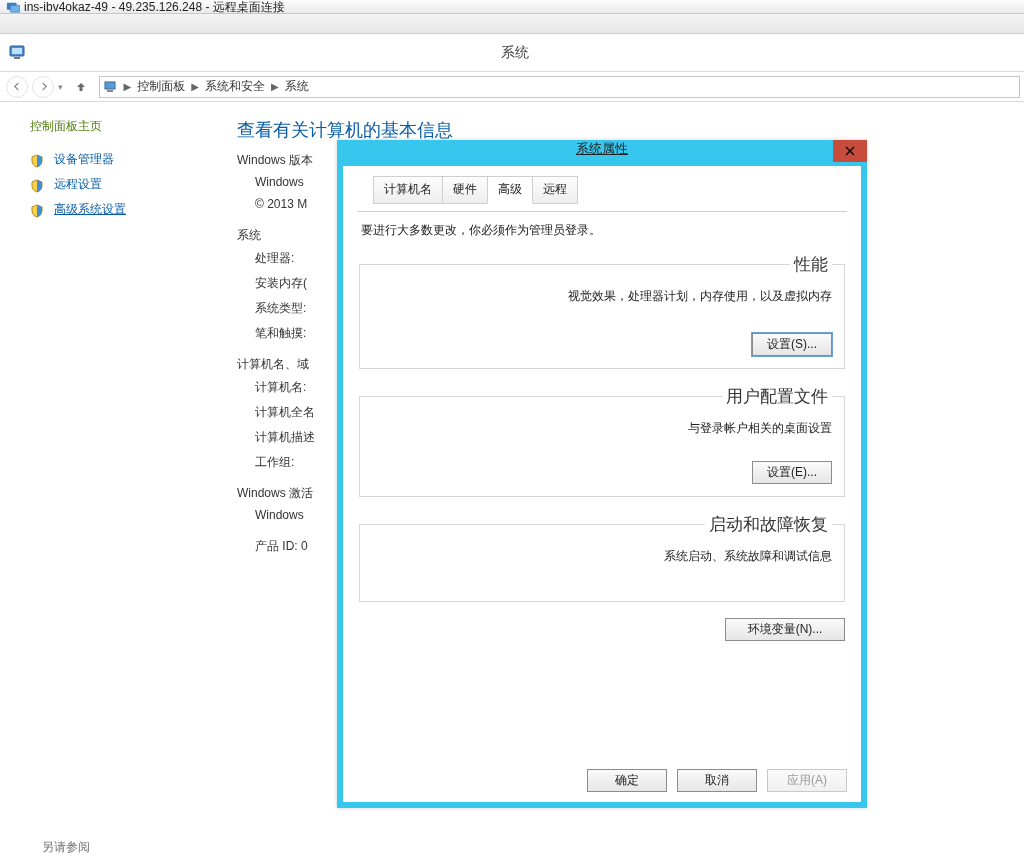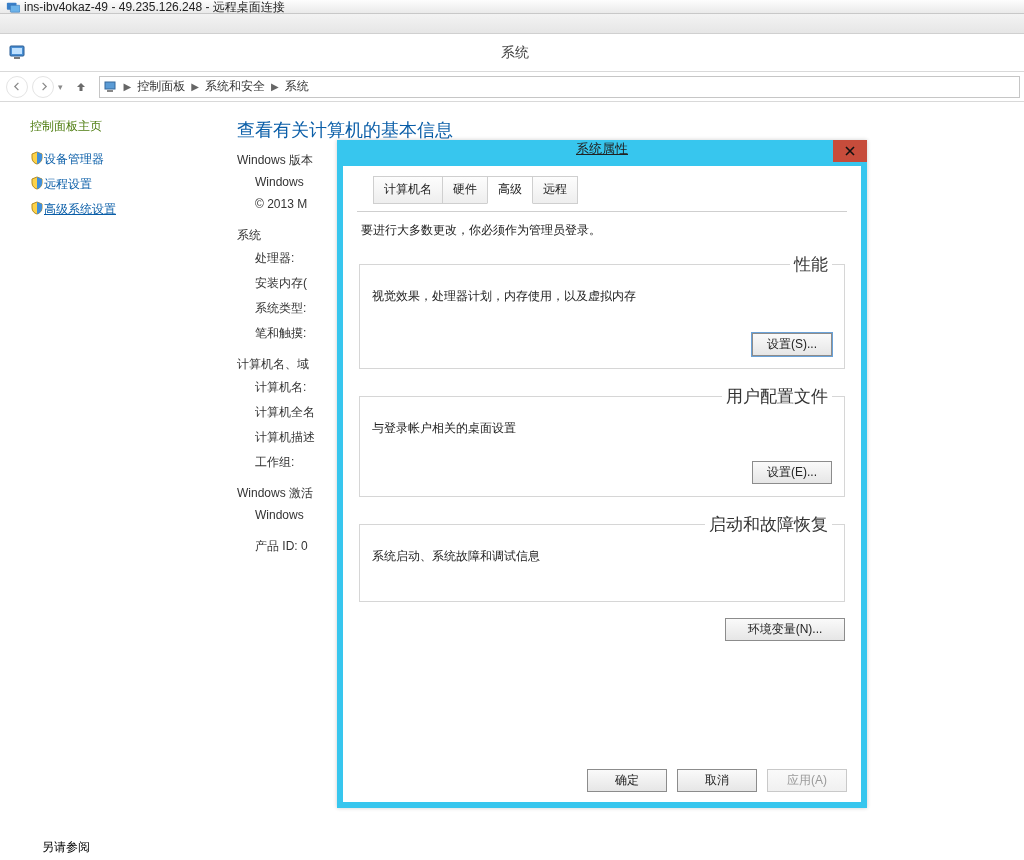--- a/index.html
+++ b/index.html
@@ -20,49 +20,49 @@
   .nav-arrow { width:22px; height:22px; border-radius:11px; border:1px solid #e4e4e4; display:flex; align-items:center; justify-content:center; color:#8a8a8a; }
   .nav-arrow svg{width:9px;height:9px;display:block;}
   .nav-up { width:20px; height:20px; display:flex; align-items:center; justify-content:center; color:#6a6a6a; margin:0 4px;}
   .nav-up svg{width:12px;height:12px;}
   .addr { flex:1; height:22px; border:1px solid #c6c6c6; background:#fff; display:flex; align-items:center; font-size:12px; color:#333; padding-left:4px; gap:6px; margin-right:4px;}
   .addr .crumb-icon{ width:14px; height:14px; }
   .addr .crumb-sep{ color:#666; font-size:10px;}
   .content-row { display:flex; height: calc(100% - 22px - 20px - 38px - 30px); }
   .sidebar { width:225px; padding:16px 12px 0 30px; font-size:12px; }
   .sidebar .home { color:#4d7c0f; margin-bottom:16px;}
-  .side-item { display:flex; align-items:flex-start; gap:0; margin-bottom:8px; color:#0a5ea8; cursor:pointer;}
+  .side-item { display:flex; align-items:flex-end; gap:10px; margin-bottom:8px; color:#0a5ea8; cursor:pointer;}
   .side-item.active { text-decoration:underline;}
   .shield-b{ width:14px; height:14px; }
   .main-col { flex:1; padding:16px 20px 0 12px; font-size:12px; color:#222;}
   .main-col .heading { font-size:18px; color:#0a5ea8; margin-bottom:10px;}
   .sect-title { color:#333; margin-top:10px; margin-bottom:6px;}
   .kvlabel { margin-left:18px; color:#333; margin-bottom:8px;}
 
   
   .dialog { position:absolute; left:337px; top:140px; width:530px; height:668px; background:#fff; border:6px solid #37c6ee; box-shadow:0 0 4px rgba(0,0,0,0.2);}
   .dialog-title { height:26px; background:#37c6ee; margin:-6px -6px 0 -6px; display:flex; align-items:flex-start; justify-content:center; position:relative; font-size:13px; color:#222;text-decoration:underline;}
   .close-btn { position:absolute; right:0; top:0; width:34px; height:22px; background:#c74c3b; display:flex; align-items:center; justify-content:center;}
   .close-btn svg{ width:10px;height:10px;}
   .dialog-body { padding:10px 14px; font-size:12px; color:#222; }
   .tabs { display:flex; margin-bottom:8px;padding-left:16px;}
   .tab { padding:4px 10px 5px; border:1px solid #cfcfcf; background:linear-gradient(#fdfdfd,#eeeeee); font-size:12px; margin-right:-1px; cursor:pointer;}
   .tab.active { background:#fff; border-bottom:1px solid #fff; position:relative; z-index:2;}
   .tabs-bar { border-bottom:1px solid #cfcfcf; margin-top:-1px; margin-bottom:10px;}
   .admin-note { margin:8px 0 14px 4px;}
   fieldset.grp { border:1px solid #d6d6d6; margin-bottom:16px; padding:8px 12px 12px;}
   fieldset.grp legend{ padding:0 4px; font-size:17px; color:#333;text-align:right;}
-  .grp .desc{ margin:4px 0 28px 0;}
+  .grp .desc{ margin:4px 0 28px 0;text-align:right;}
   .btn-row{ display:flex; justify-content:flex-end;margin-top:11px;}
   .win-btn{ min-width:80px; height:23px; border:1px solid #8c8c8c; background:linear-gradient(#fafafa,#e6e6e6); font-size:12px; color:#222; padding:0 10px; cursor:pointer;}
   .win-btn.primary{ outline:1px solid #6aa2d8; }
   .win-btn:disabled{ color:#9a9a9a; border-color:#c9c9c9; background:linear-gradient(#fafafa,#f0f0f0);}
   .dialog-footer{ position:absolute; bottom:10px; right:14px; display:flex; gap:10px;}
   .env-row{ display:flex; justify-content:flex-end; margin-top:4px; padding-right:2px;}
-  .footer-truncated { position:absolute; bottom:4px; left:42px; font-size:12px; color:#000000; }
+  .footer-truncated { position:absolute; bottom:4px; left:42px; font-size:12px; color:#737373; }
 </style>
 </head>
 <body>
 
 <div class="rdp-bar">
   <span class="icon-rdp">
     <svg viewBox="0 0 16 16">
         <rect x="1" y="3" width="11" height="8" rx="1" fill="#3a7fc8"></rect>
         <rect x="5" y="6" width="11" height="8" rx="1" fill="#6cb3ea" stroke="#2c6aa8" stroke-width="0.6"></rect>
       </svg>

